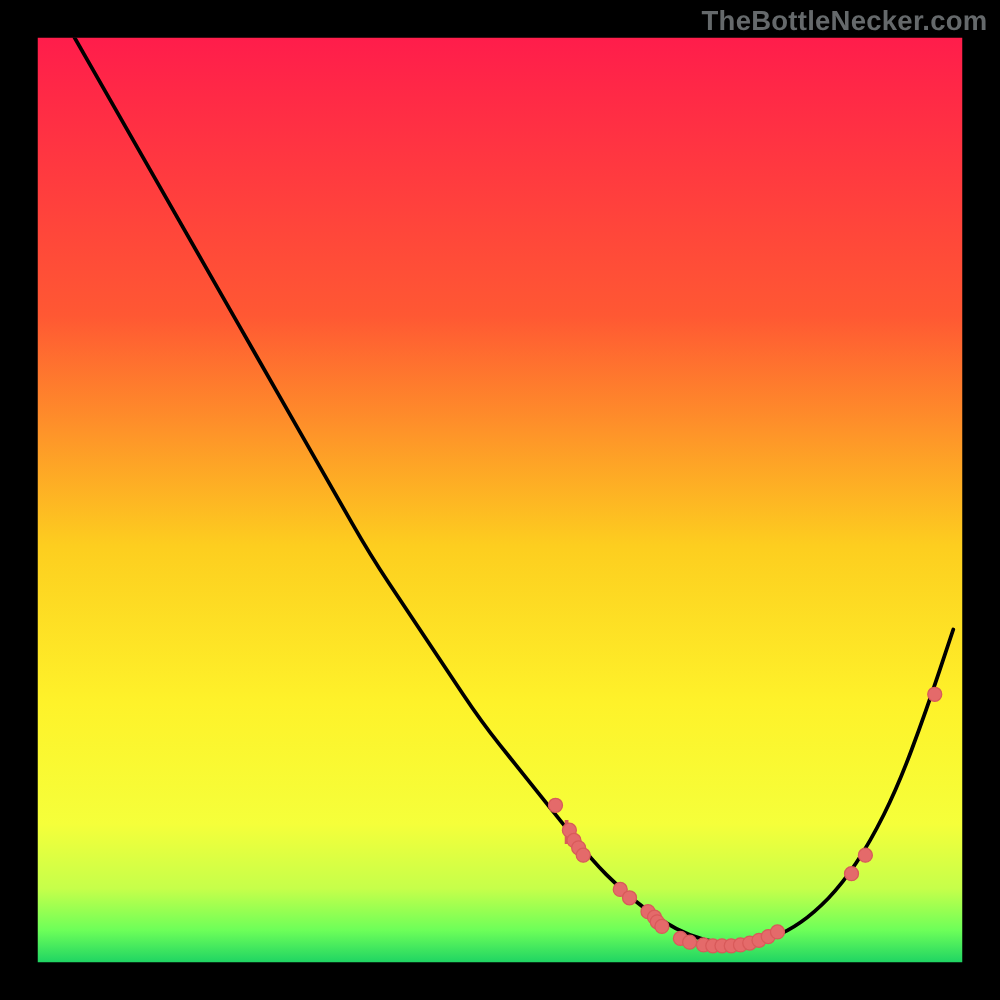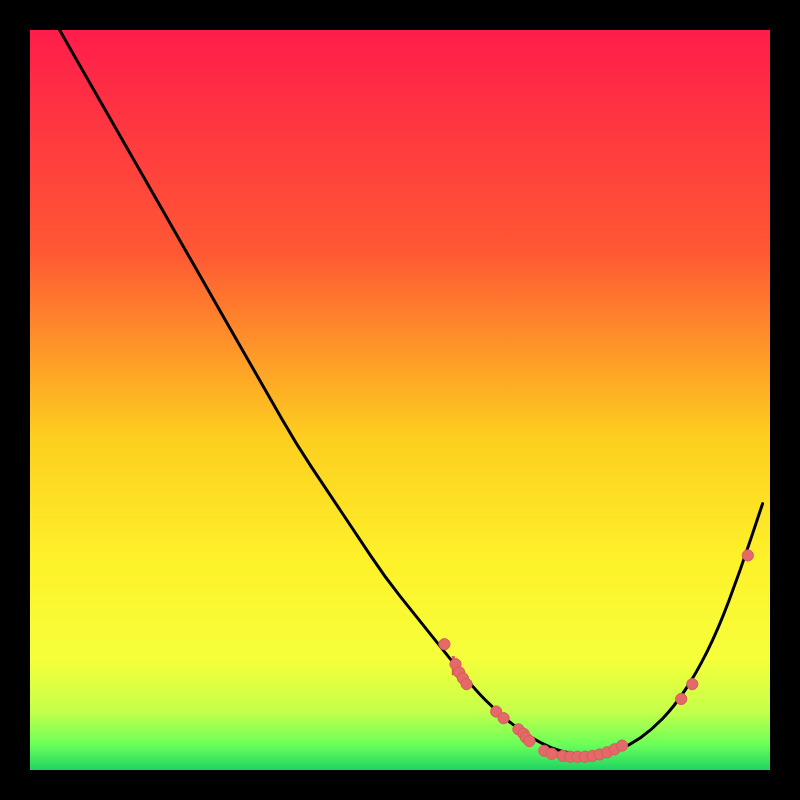--- a/index.html
+++ b/index.html
@@ -22,20 +22,21 @@
     top: 30px;
     width: 740px;
     height: 740px;
   }
   svg { display: block; }
 </style>
 </head>
 <body>
 
 <div class="wrap">
+  <div class="watermark">TheBottleNecker.com</div>
   <div class="plot">
     <svg id="svg" width="740" height="740" viewBox="0 0 740 740">
         <defs>
           <linearGradient id="bgGrad" x1="0" y1="0" x2="0" y2="1">
             <stop offset="0%" stop-color="#ff1d4b"></stop>
             <stop offset="30%" stop-color="#ff5833"></stop>
             <stop offset="55.00000000000001%" stop-color="#fdce1f"></stop>
             <stop offset="72%" stop-color="#fef22a"></stop>
             <stop offset="85%" stop-color="#f5ff3a"></stop>
             <stop offset="92%" stop-color="#c6ff4a"></stop>

